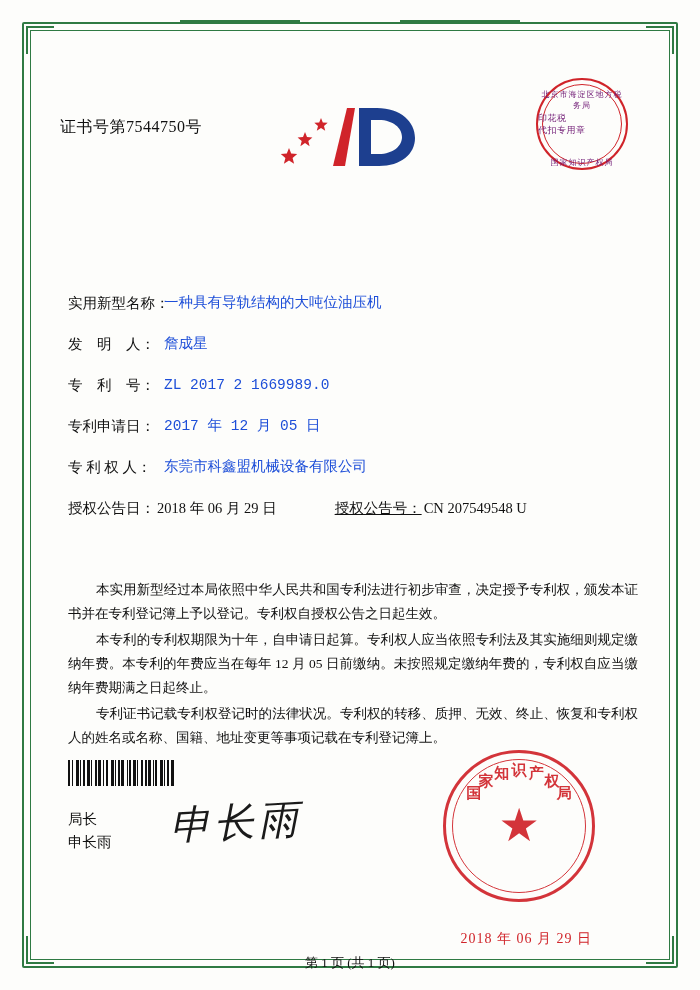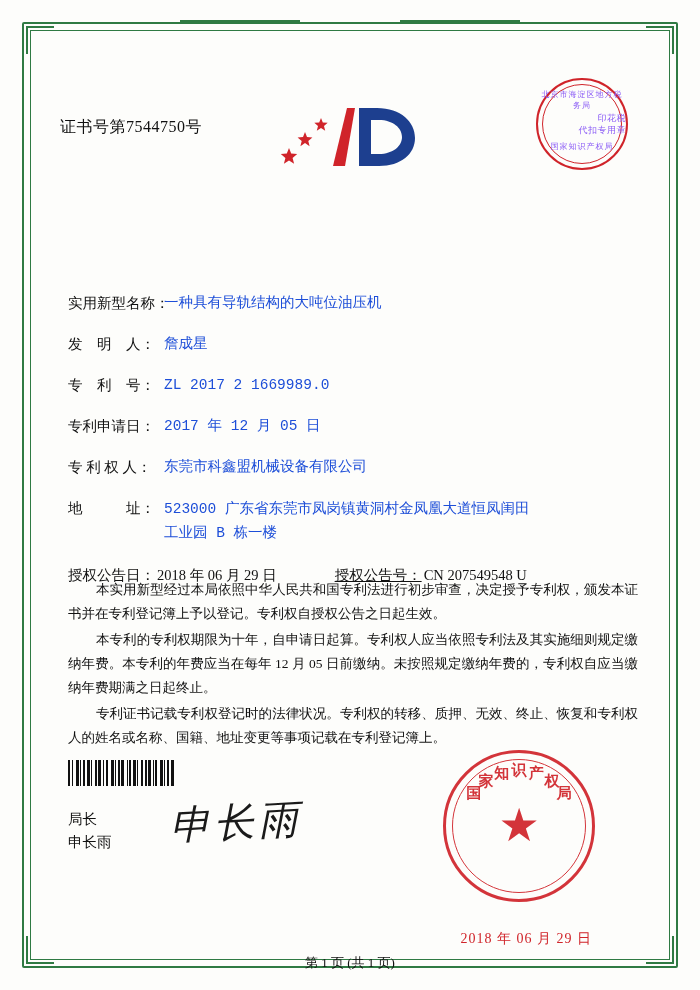--- a/index.html
+++ b/index.html
@@ -82,48 +82,48 @@
 
   
   .stamp-top {
     position: absolute;
     right: 12px;
     top: 18px;
     width: 92px;
     height: 92px;
     border: 2px solid #d0242a;
     border-radius: 50%;
-    color: #8b5cf6;
+    color: #701a75;
     box-sizing: border-box;
   }
   .stamp-top .ring {
     position: absolute;
     inset: 4px;
     border: 1px solid #d0242a;
     border-radius: 50%;
   }
   .stamp-top .arc-top,
   .stamp-top .arc-bottom {
     position: absolute;
     left: 0;
     width: 100%;
     text-align: center;
     font-size: 8px;
     letter-spacing: 1px;
     font-family: "Liberation Serif", serif;
   }
   .stamp-top .arc-top { top: 9px; }
-  .stamp-top .arc-bottom { bottom: 16px; }
+  .stamp-top .arc-bottom { bottom: 0; }
   .stamp-top .mid {
     position: absolute;
     left: 0;
     right: 0;
     top: 50%;
     transform: translateY(-50%);
-    text-align: right;
+    text-align: left;
     font-size: 9px;
     line-height: 12px;
     letter-spacing: 0.5px;
   }
 
   
   .logo {
     position: absolute;
     left: 50%;
     top: 36px;
@@ -367,25 +367,20 @@
       <div class="field-row">
         <div class="field-label">专利申请日：</div>
         <div class="field-value">2017 年 12 月 05 日</div>
       </div>
 
       <div class="field-row">
         <div class="field-label">专 利 权 人：</div>
         <div class="field-value">东莞市科鑫盟机械设备有限公司</div>
       </div>
 
-      <div class="field-row double">
-        <div class="field-label">地　　　址：</div>
-        <div class="field-value">523000  广东省东莞市凤岗镇黄洞村金凤凰大道恒凤闺田
-工业园 B 栋一楼</div>
-      </div>
 
       <div class="row-inline">
         <div class="seg-label">授权公告日：</div>
         <div class="seg-value">2018 年 06 月 29 日</div>
         <div class="seg-label seg2">授权公告号：</div>
         <div class="seg-value">CN 207549548 U</div>
       </div>
 
     </div>
 

